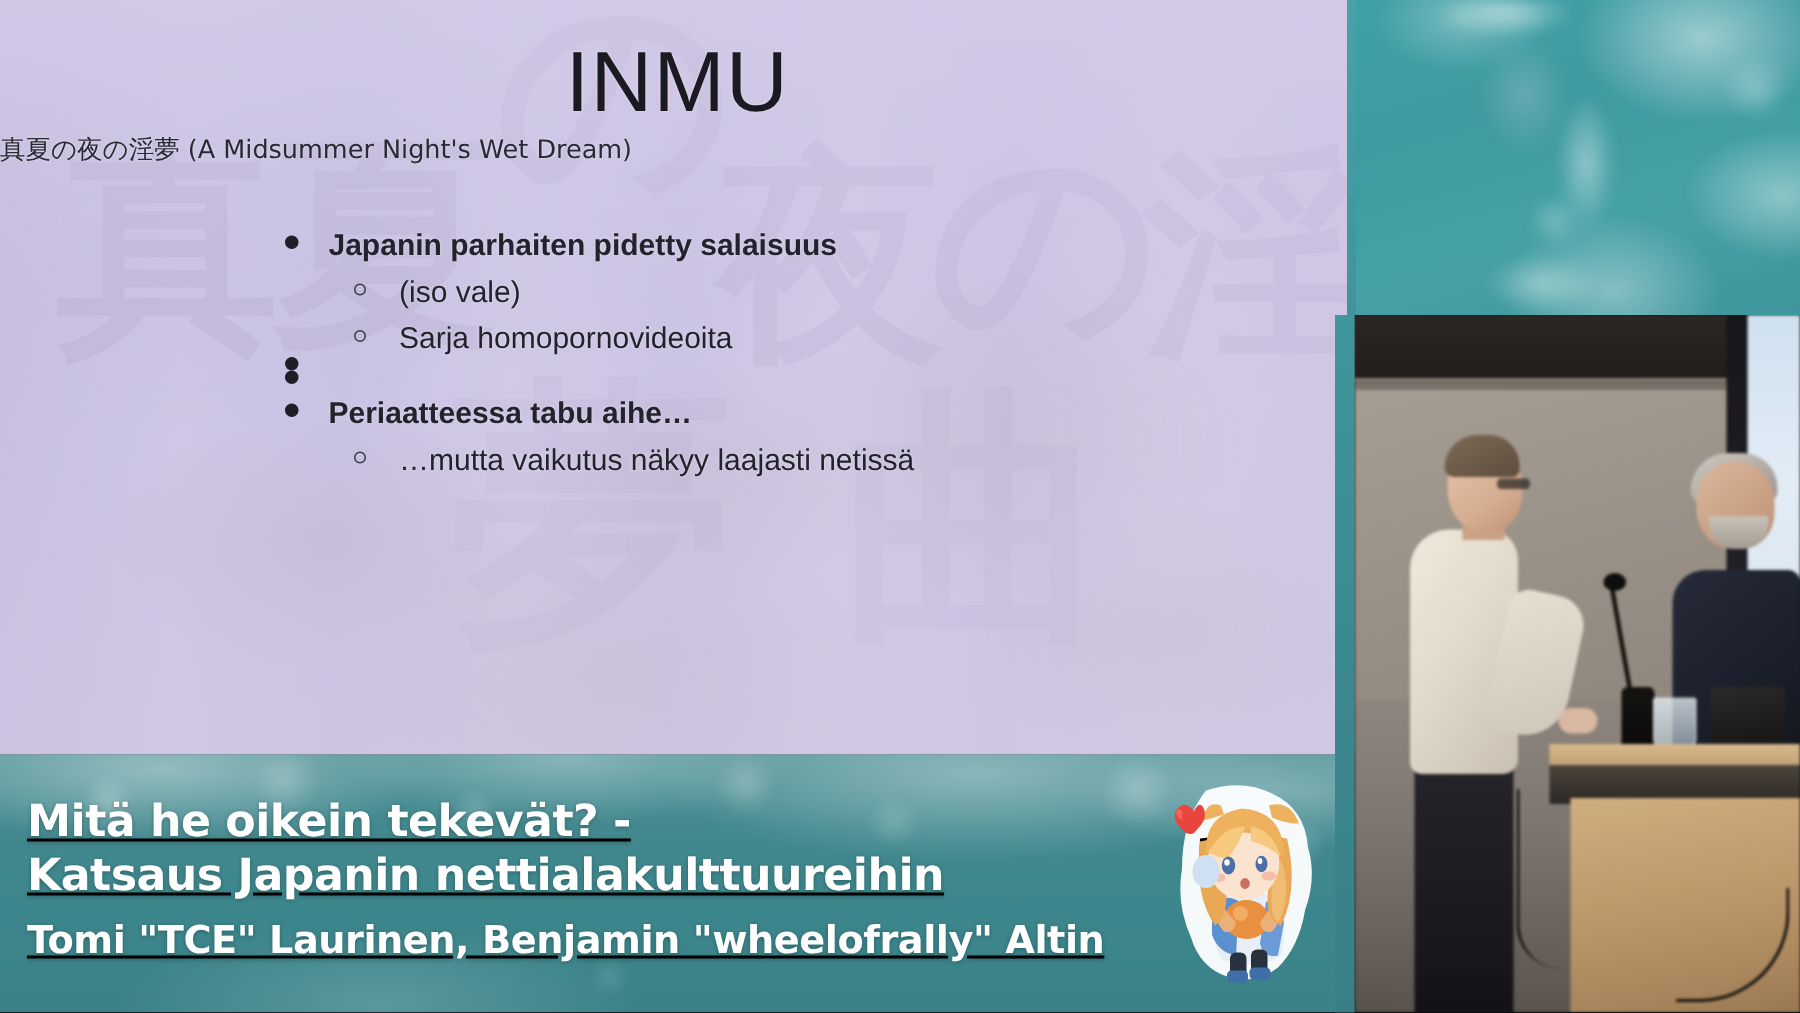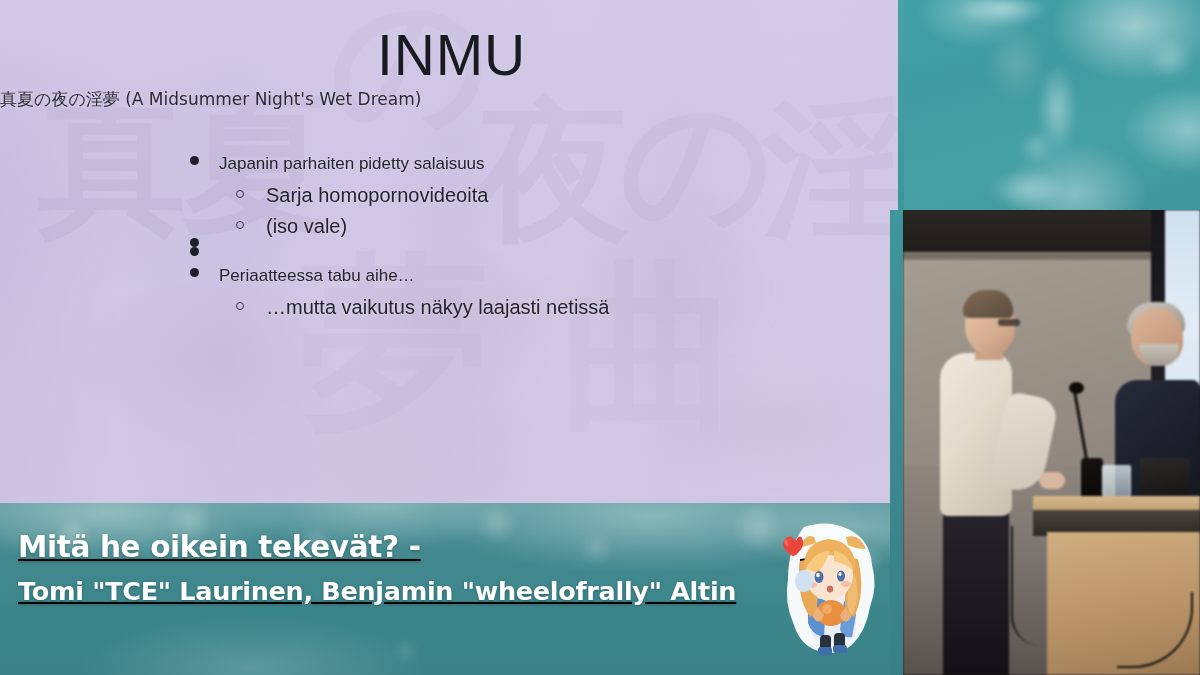--- a/index.html
+++ b/index.html
@@ -95,21 +95,21 @@
     left:190px; top:148px;
     width:660px;
   }
   .bullet-row {
     display:flex;
     align-items:baseline;
     font-family:"Liberation Sans", sans-serif;
     color:#23232c;
     text-shadow:0 0 2px rgba(255,255,255,.4);
   }
-  .bullet-row.lvl1 { margin-left:0;    font-size:17px; line-height:32px; }
+  .bullet-row.lvl1 { margin-left:0;    font-size:20px; line-height:32px;font-weight:bold; }
   .bullet-row.lvl2 { margin-left:46px; font-size:20px;   line-height:31px; }
 
   .marker { flex:0 0 auto; display:inline-block; }
   .marker.disc {
     width:9px; height:9px; border-radius:50%;
     background:#1e1e27;
     margin-right:20px;
     transform:translateY(-4px);
   }
   .marker.circ {
@@ -300,25 +300,25 @@
     <div id="slide-content">
       <div id="slide-title">INMU</div>
       <div id="slide-subtitle">真夏の夜の淫夢 (A Midsummer Night's Wet Dream)</div>
       <div id="bullets">
           <div class="bullet-row lvl1">
             <span class="marker disc"></span>
             <span>Japanin parhaiten pidetty salaisuus</span>
           </div>
           <div class="bullet-row lvl2">
             <span class="marker circ"></span>
-            <span>Sarja homopornovideoita</span>
+            <span>(iso vale)</span>
           </div>
           <div class="bullet-row lvl2">
             <span class="marker circ"></span>
-            <span>(iso vale)</span>
+            <span>Sarja homopornovideoita</span>
           </div>
           <div class="bullet-row lvl1">
             <span class="marker disc"></span>
           </div>
           <div class="bullet-row lvl1">
             <span class="marker disc"></span>
           </div>
           <div class="bullet-row lvl1">
             <span class="marker disc"></span>
             <span>Periaatteessa tabu aihe…</span>
@@ -328,20 +328,21 @@
             <span>…mutta vaikutus näkyy laajasti netissä</span>
           </div>
         </div>
     </div>
   </div>
 
   <div id="banner">
     <div id="banner-texture"></div>
     <div id="banner-text">
       <div class="banner-line big">Mitä he oikein tekevät? -</div>
+      <div class="banner-line big">Katsaus Japanin nettialakulttuureihin</div>
       <div class="banner-line small">Tomi "TCE" Laurinen, Benjamin "wheelofrally" Altin</div>
     </div>
   </div>
 
   <div id="mascot">
     <svg viewBox="0 0 114 140" xmlns="http://www.w3.org/2000/svg">
 
       <path d="M30 8 Q54 0 74 10 Q96 20 98 46 Q104 66 96 88 Q92 112 78 126 Q62 138 44 132 Q26 126 20 106 Q10 84 14 60 Q14 28 30 8 Z" fill="#ffffff" opacity="0.95"></path>
 
       <path d="M36 78 Q56 66 76 80 Q86 100 80 118 Q60 130 40 120 Q30 100 36 78 Z" fill="#e8eef6"></path>

